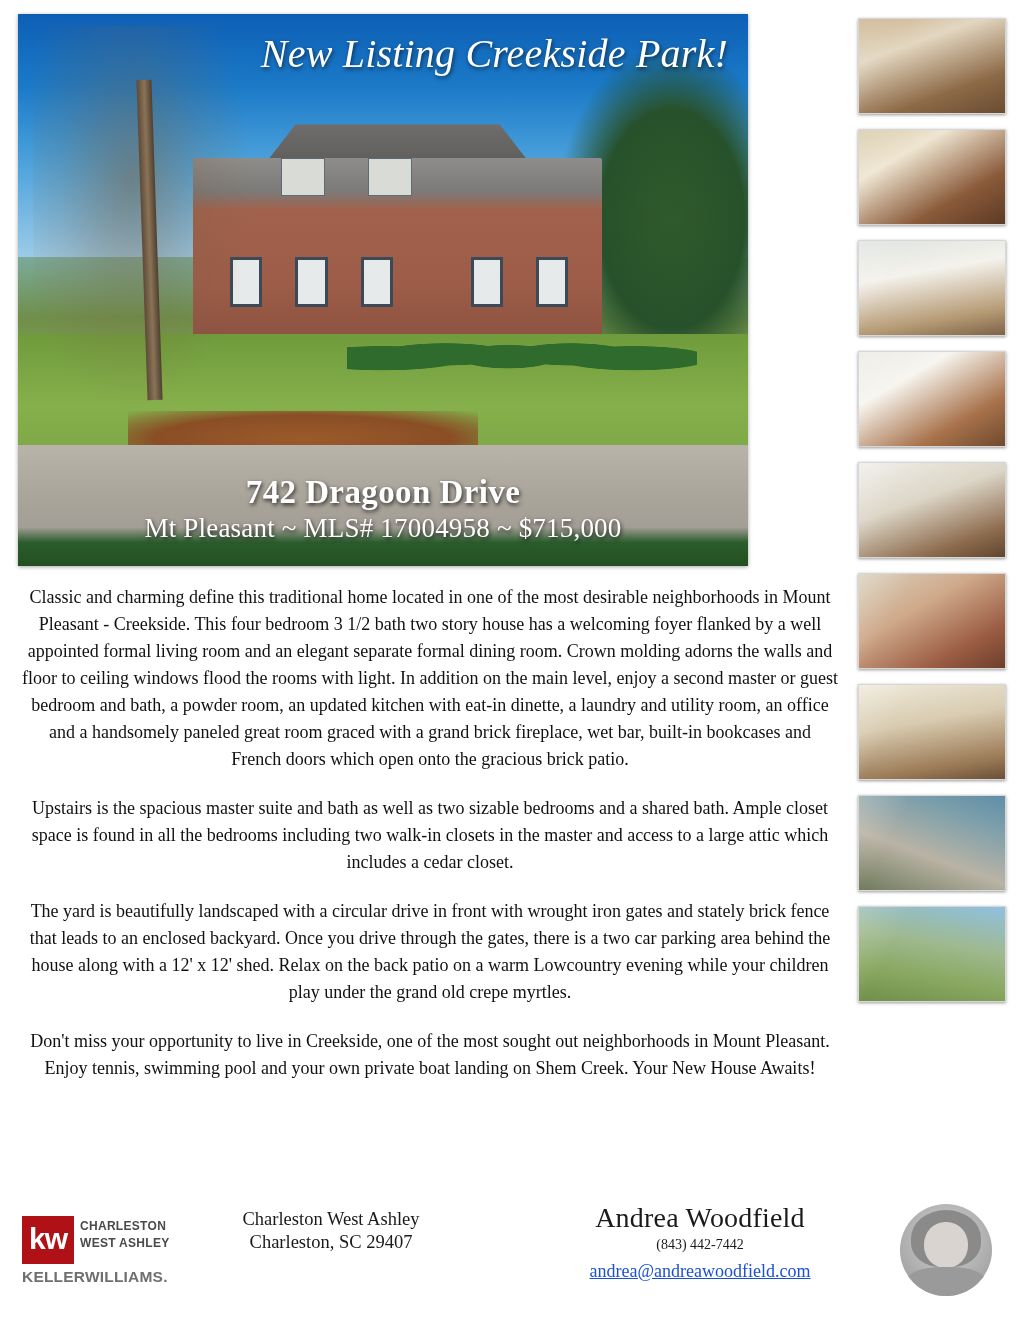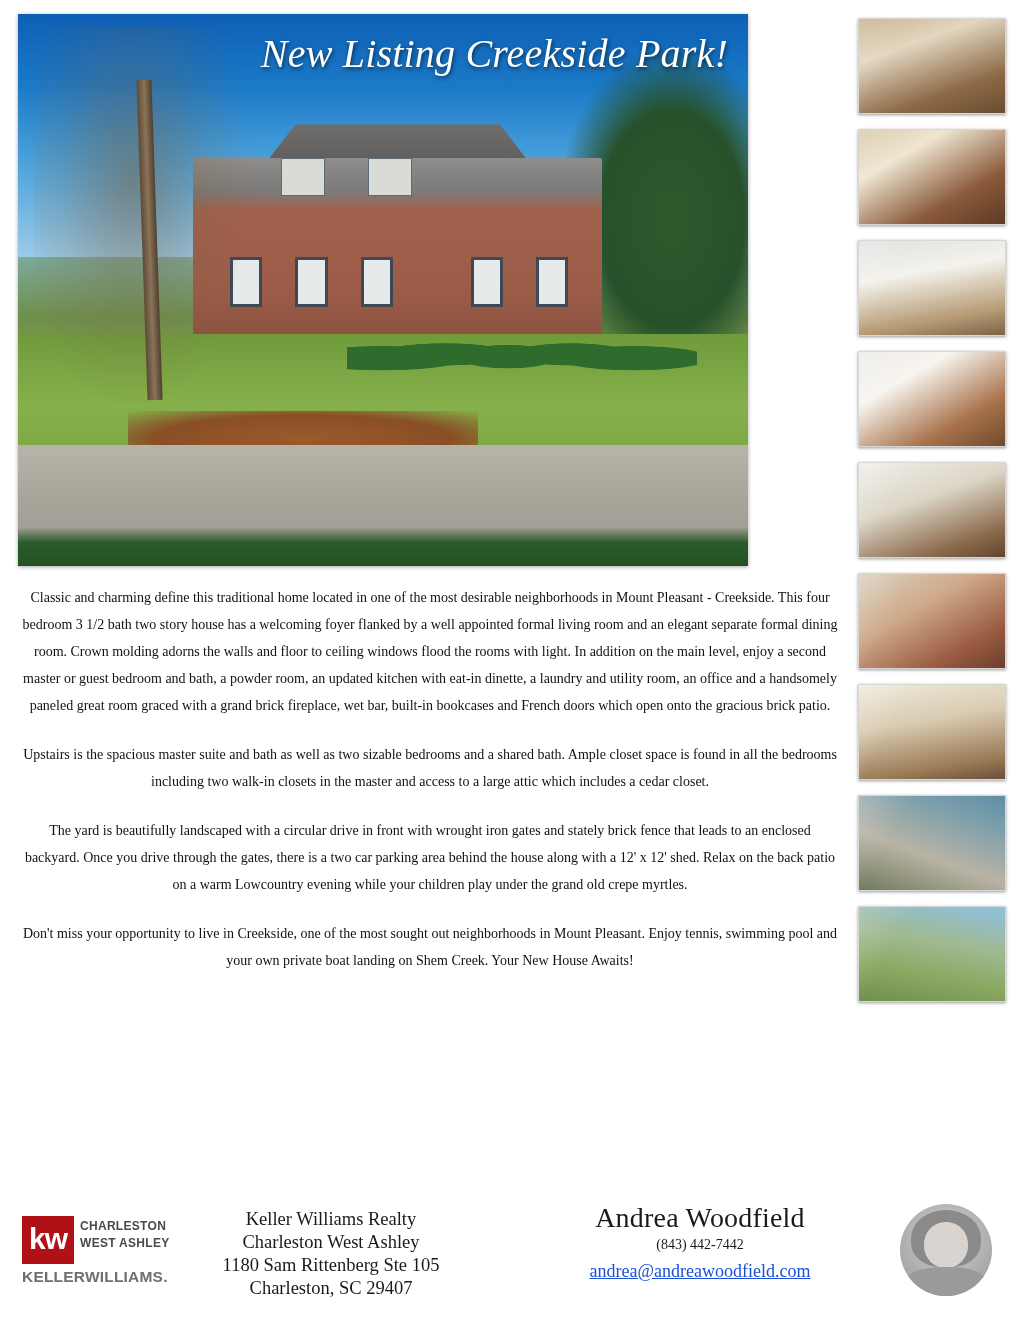--- a/index.html
+++ b/index.html
@@ -165,21 +165,21 @@
     transform: rotate(12deg);
   }
 
   
   .body-copy {
     position: absolute;
     left: 22px;
     top: 584px;
     width: 816px;
     text-align: center;
-    font-size: 14px;
+    font-size: 18px;
     line-height: 27px;
     color: #111;
   }
   .body-copy p {
     margin: 0 0 22px 0;
   }
 
   
   .footer {
     position: absolute;
@@ -308,20 +308,24 @@
   <div class="hero-lawn"></div>
   <div class="hero-shrubs"></div>
   <div class="hero-mulch"></div>
   <div class="hero-drive"></div>
   <div class="hero-tree-left"></div>
   <div class="hero-trunk"></div>
   <div class="hero-hedge-bottom"></div>
 
   <div class="hero-headline">New Listing Creekside Park!</div>
 
+  <div class="hero-address-block">
+    <div class="hero-address">742 Dragoon Drive</div>
+    <div class="hero-sub">Mt Pleasant ~ MLS# 17004958 ~ $715,000</div>
+  </div>
 </div>
 
 <div class="thumbs">
   <div class="thumb t1">
       <div class="thumb-glint"></div>
     </div>
   <div class="thumb t2">
       <div class="thumb-glint"></div>
     </div>
   <div class="thumb t3">
@@ -359,23 +363,21 @@
   <div class="kw-logo">
     <div class="kw-mark">kw</div>
     <div class="kw-text-1">
       <div>CHARLESTON</div>
       <div>WEST ASHLEY</div>
     </div>
     <div class="kw-text-2">KELLERWILLIAMS.</div>
   </div>
 
   <div class="office">
-    <div>Keller Williams Realty</div>
     <div>Charleston West Ashley</div>
-    <div>1180 Sam Rittenberg Ste 105</div>
     <div>Charleston, SC 29407</div>
   </div>
 
   <div class="agent">
     <div class="agent-name">Andrea Woodfield</div>
     <div class="agent-phone">(843) 442-7442</div>
     <a class="agent-email" href="#">andrea@andreawoodfield.com</a>
   </div>
 
   <div class="headshot">

